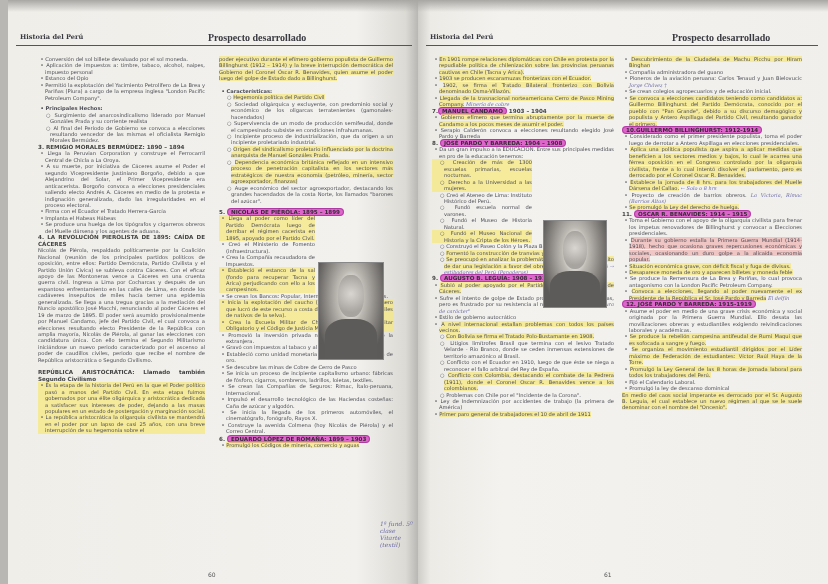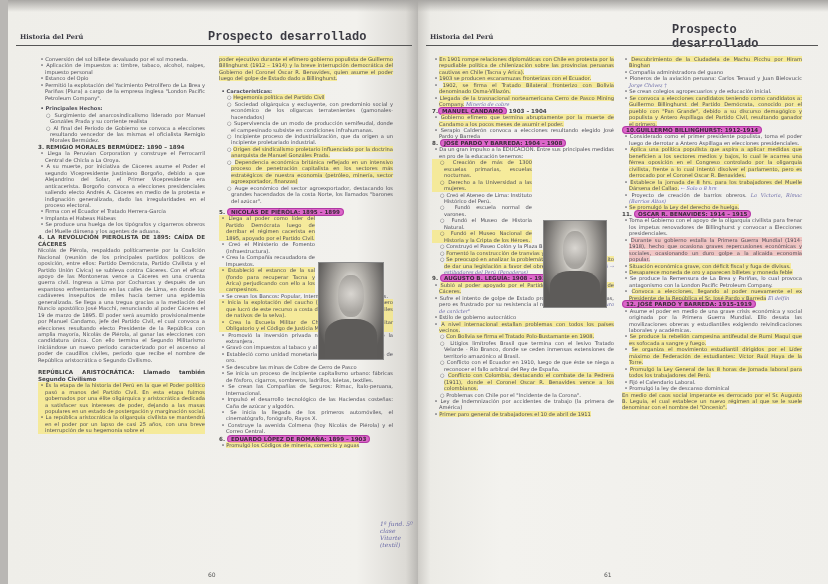--- a/index.html
+++ b/index.html
@@ -5,21 +5,21 @@
   * { box-sizing: border-box; margin: 0; padding: 0; }
   html, body { width: 828px; height: 584px; overflow: hidden; background: #b9b7b4; }
   body { font-family: "DejaVu Sans", sans-serif; color: #4a4a52; position: relative; }
   .spread { position: absolute; left: 8px; top: 0; width: 828px; height: 584px; display: flex; }
   .page { position: relative; height: 584px; background: #f1f0ec; overflow: hidden; }
   .page.left { width: 410px; background: linear-gradient(90deg, #efeee9 0%, #f2f1ed 85%, #dcdad5 97%, #b9b7b3 100%); }
   .page.right { width: 418px; background: linear-gradient(90deg, #cfcdc8 0%, #ecebe6 3%, #f3f2ee 20%, #f0efeb 100%); }
   .topshade { position: absolute; left: 0; right: 0; top: 0; height: 12px; background: linear-gradient(#a9a7a4, rgba(240,239,235,0)); }
   .header { position: absolute; top: 30px; left: 12px; right: 14px; height: 14px; display: flex; align-items: center; }
   .header .book { font-family: "DejaVu Serif", serif; font-weight: bold; font-size: 6.6px; color: #3a3a42; }
-  .header .prosp { position: absolute; font-family: Liberation Mono, monospace; font-weight: bold; font-size: 12px; color: #3a3a42; }
+  .header .prosp { position: absolute; font-family: Liberation Serif, serif; font-weight: bold; font-size: 10px; color: #3a3a42; }
   .rule { position: absolute; top: 45px; height: 1.4px; background: #555; }
   .col { position: absolute; font-size: 5.15px; line-height: 6.45px; text-align: justify; color: #4c4c56; }
   .col p { margin: 0; }
   .b { padding-left: 7px; text-indent: -4.5px; }
   .c { padding-left: 12px; text-indent: -4px; }
   .h { font-weight: bold; font-size: 5.6px; margin-top: 4px; margin-bottom: 2px; color: #444; }
   .sub { font-weight: bold; margin-top: 4px; }
   .hl { background: rgba(246,232,124,0.72); }
   .pk { background: #dc66c9; border: 1.2px solid #b03aa3; border-radius: 4px; padding: 0 3px; color: #3b2a3a; }
   .sp { height: 4px; }

